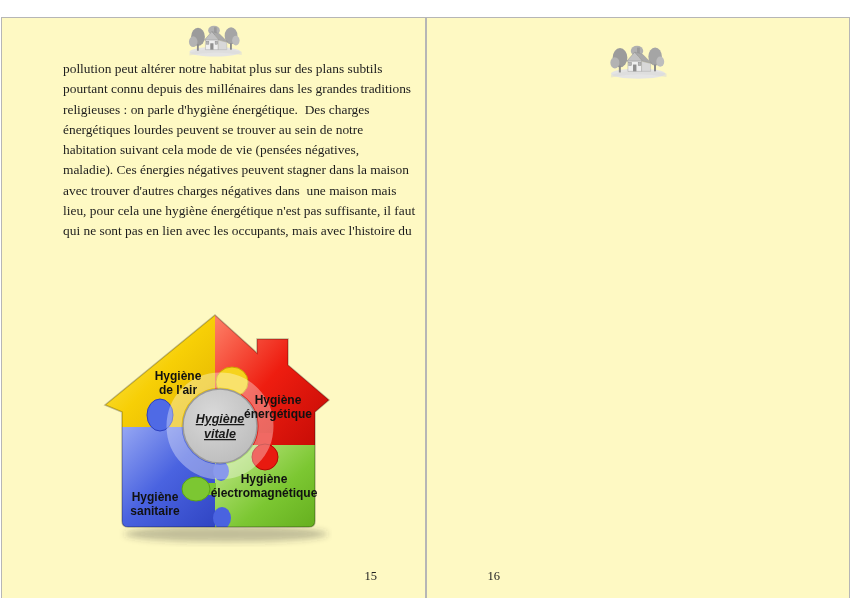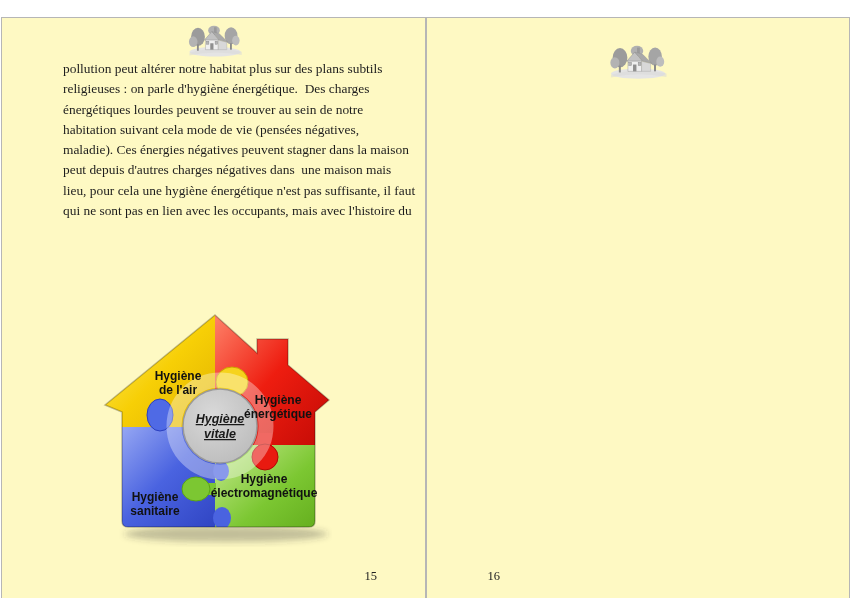--- a/index.html
+++ b/index.html
@@ -76,25 +76,26 @@
 </svg>
 
 <div class="page page-left">
 
   <svg class="header-art header-art-left" viewBox="0 0 120 72">
     <use href="#houseArt"></use>
   </svg>
 
   <div class="paragraph">
       <div class="line">pollution peut altérer notre habitat plus sur des plans subtils</div>
+      <div class="line">pourtant connu depuis des millénaires dans les grandes traditions</div>
       <div class="line">religieuses : on parle d'hygiène énergétique.  Des charges</div>
       <div class="line">énergétiques lourdes peuvent se trouver au sein de notre</div>
       <div class="line">habitation suivant cela mode de vie (pensées négatives,</div>
       <div class="line">maladie). Ces énergies négatives peuvent stagner dans la maison</div>
-      <div class="line">peut depuis d'autres charges négatives dans  une maison mais</div>
+      <div class="line">avec trouver d'autres charges négatives dans  une maison mais</div>
       <div class="line">lieu, pour cela une hygiène énergétique n'est pas suffisante, il faut</div>
       <div class="line">qui ne sont pas en lien avec les occupants, mais avec l'histoire du</div>
     </div>
 
   <div class="diagram-box">
     <svg width="234" height="242" viewBox="0 0 234 242">
       <defs>
         <linearGradient id="gYellow" x1="0" y1="0" x2="1" y2="1">
           <stop offset="0" stop-color="#fff27e"></stop>
             <stop offset="0.55" stop-color="#f7cf06"></stop>

